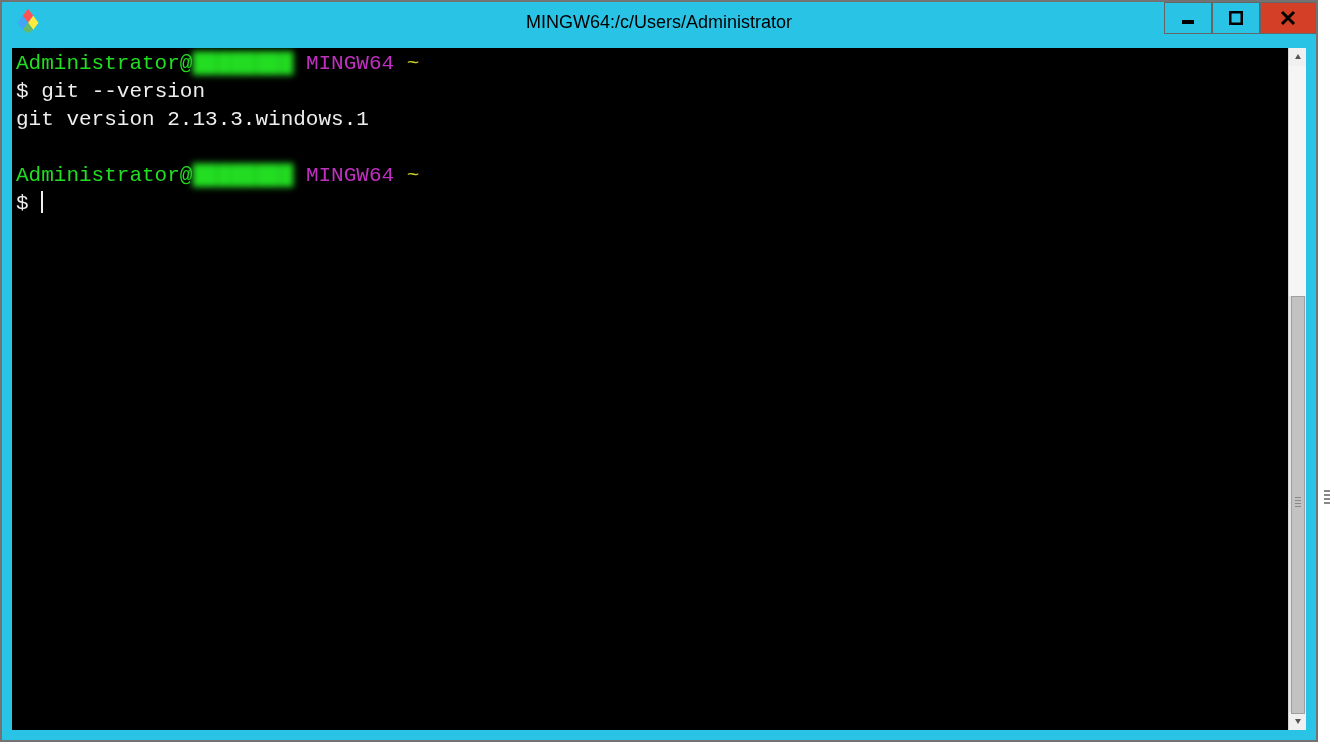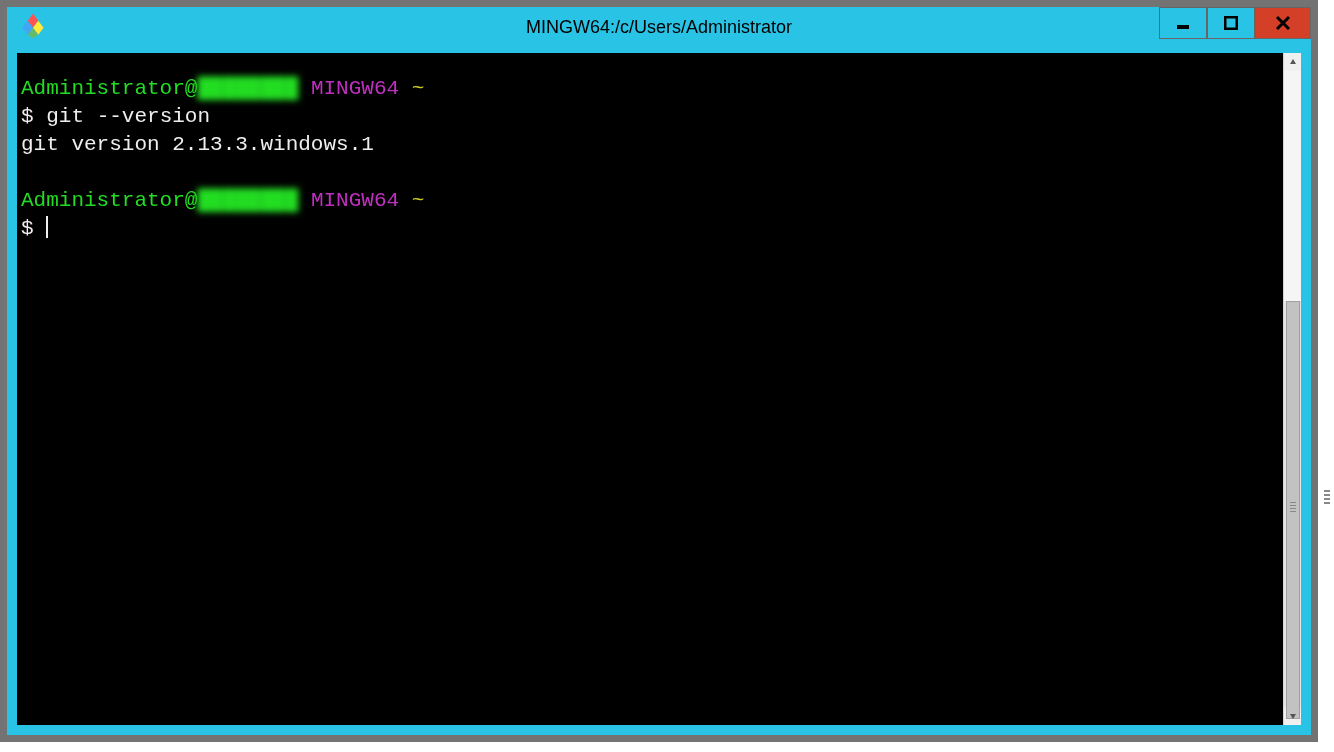--- a/index.html
+++ b/index.html
@@ -11,21 +11,21 @@
       background: #fff;
       font-family: "Consolas", "Courier New", monospace;
       width: 1334px;
       height: 752px;
       overflow: hidden;
     }
     .window {
       width: 1318px;
       height: 742px;
       background: #29c3e6;
-      border: 7px solid #737373;
+      border: 2px solid #737373;
       position: relative;
     }
     .titlebar {
       height: 40px;
       display: flex;
       align-items: center;
       position: relative;
     }
     .app-icon {
       width: 32px;
@@ -84,21 +84,21 @@
       top: 46px;
       bottom: 10px;
       display: flex;
     }
     .terminal {
       flex: 1;
       background: #000;
       color: #ccc;
       font-size: 21px;
       line-height: 28px;
-      padding: 22px 4px 4px 4px;
+      padding: 2px 4px 4px 4px;
       overflow: hidden;
       white-space: pre;
     }
     .scrollbar {
       width: 18px;
       background: #f0f0f0;
       border-left: 1px solid #d4d4d4;
       position: relative;
     }
     .scroll-arrow {

